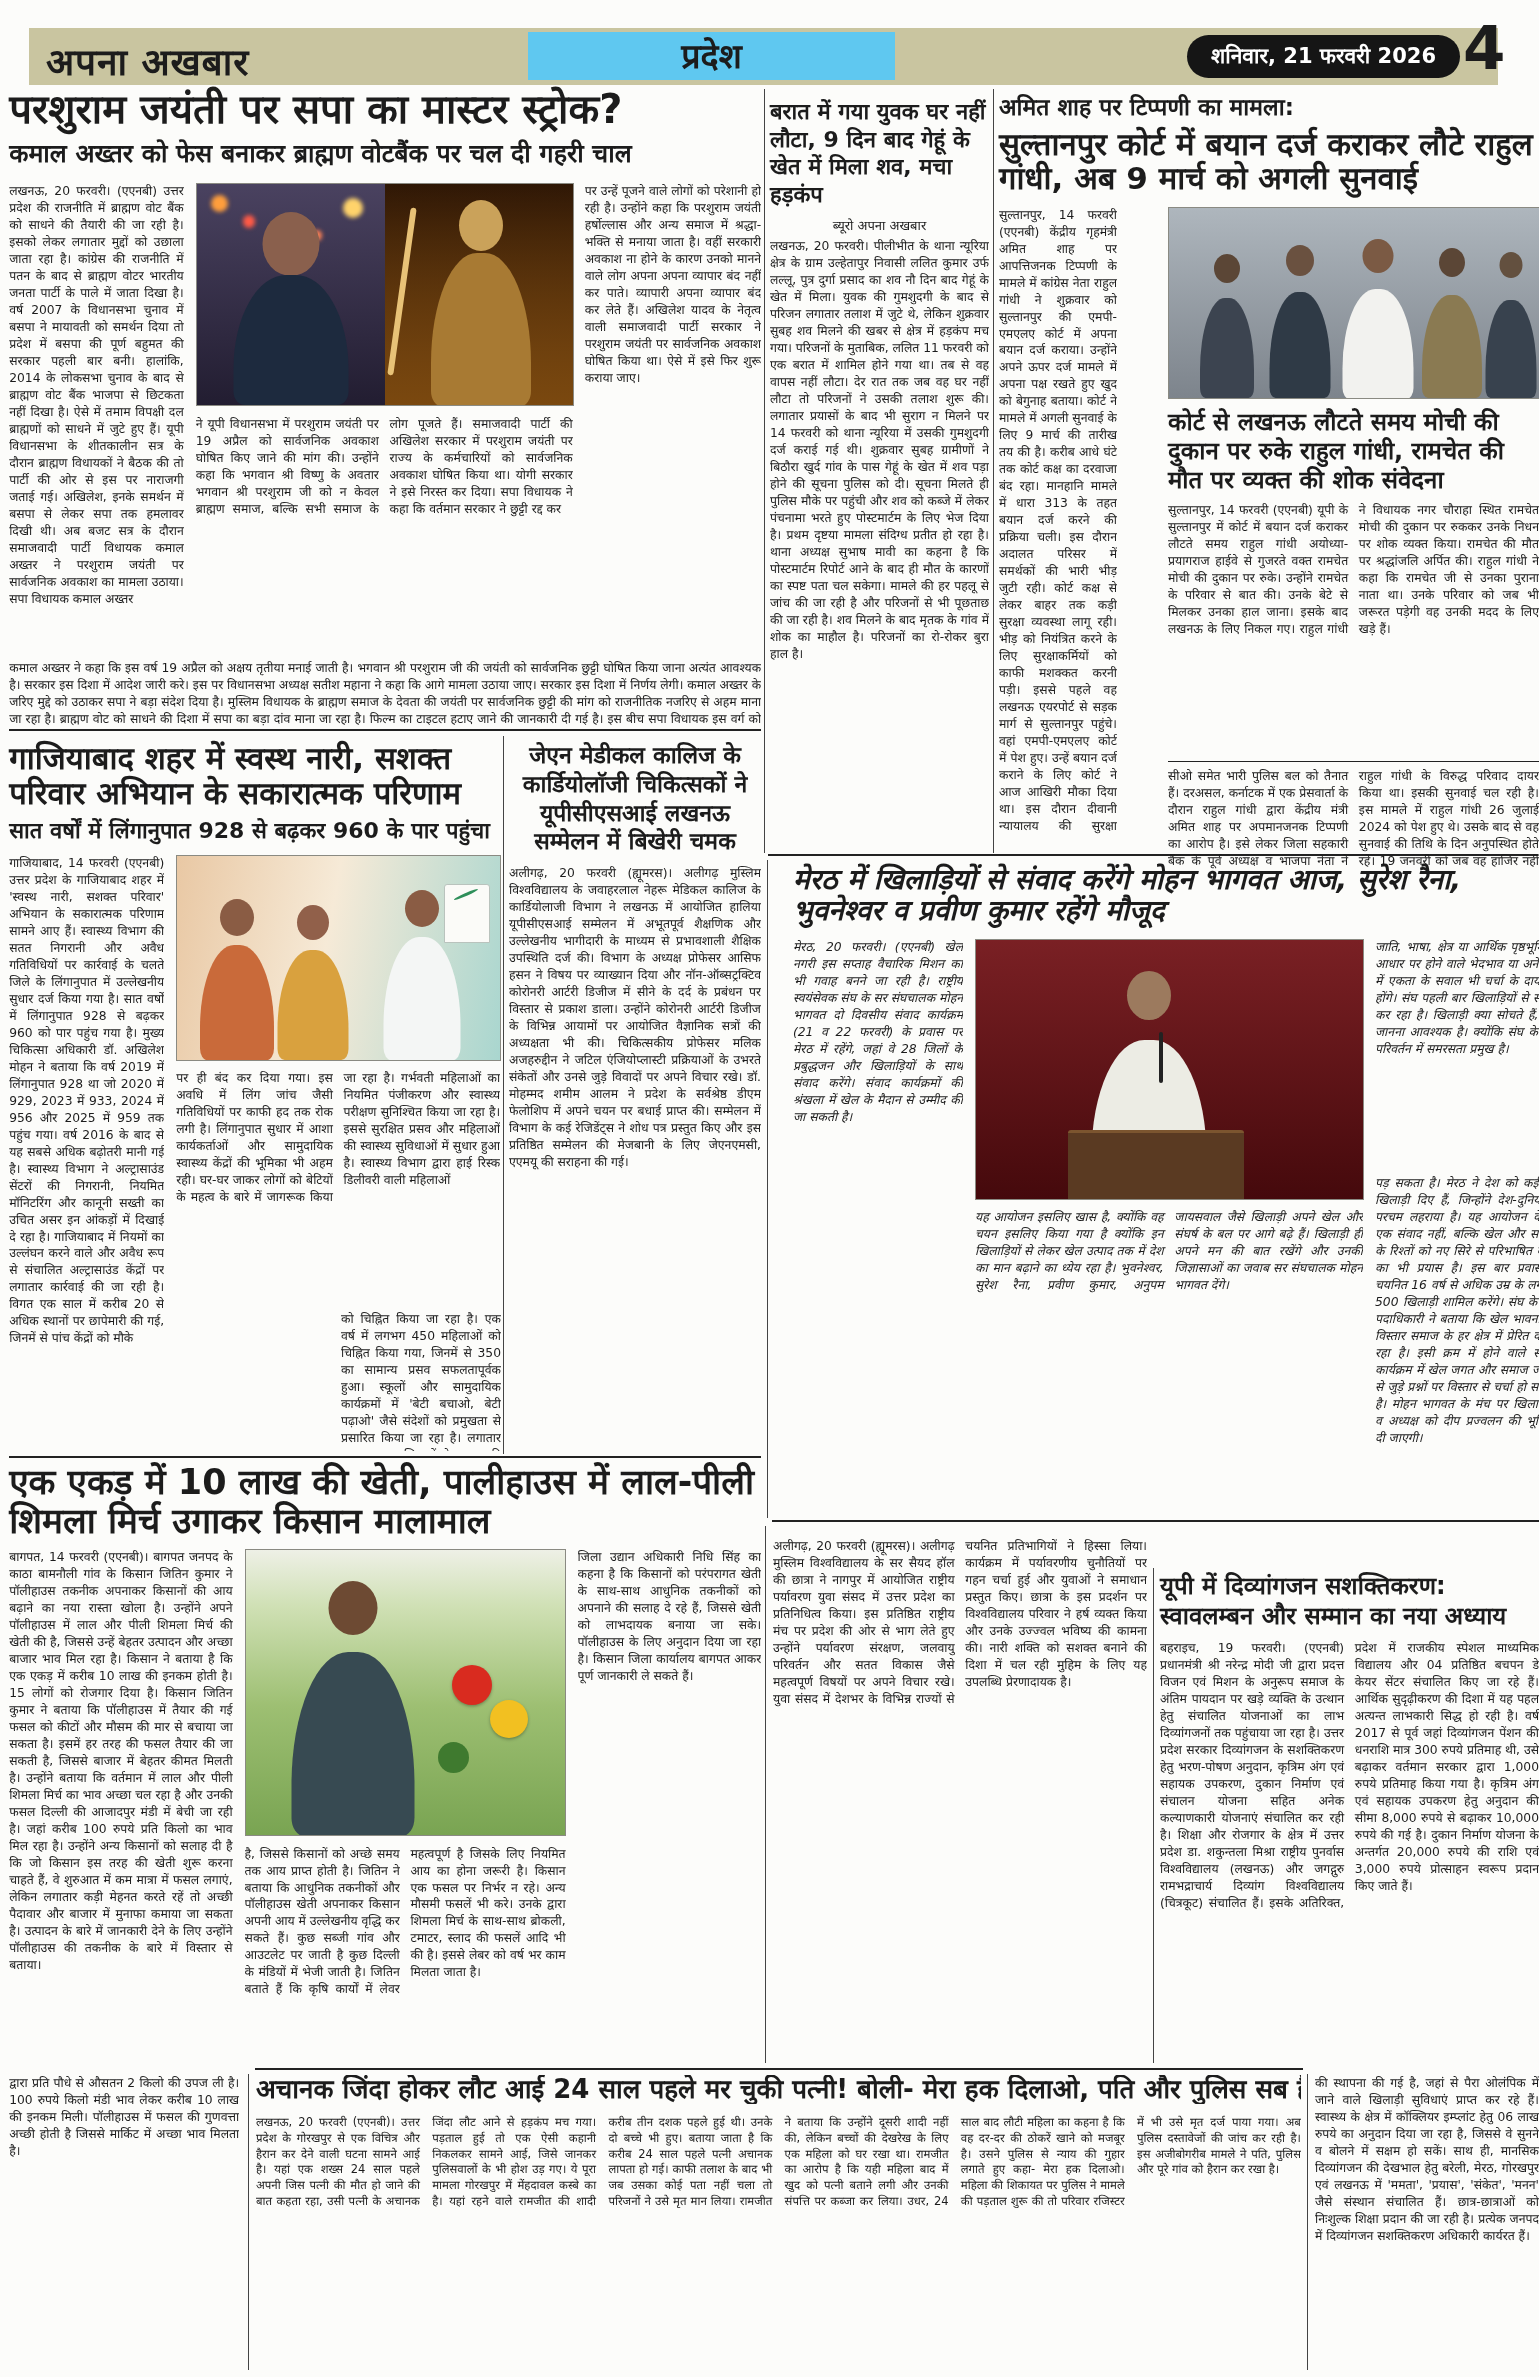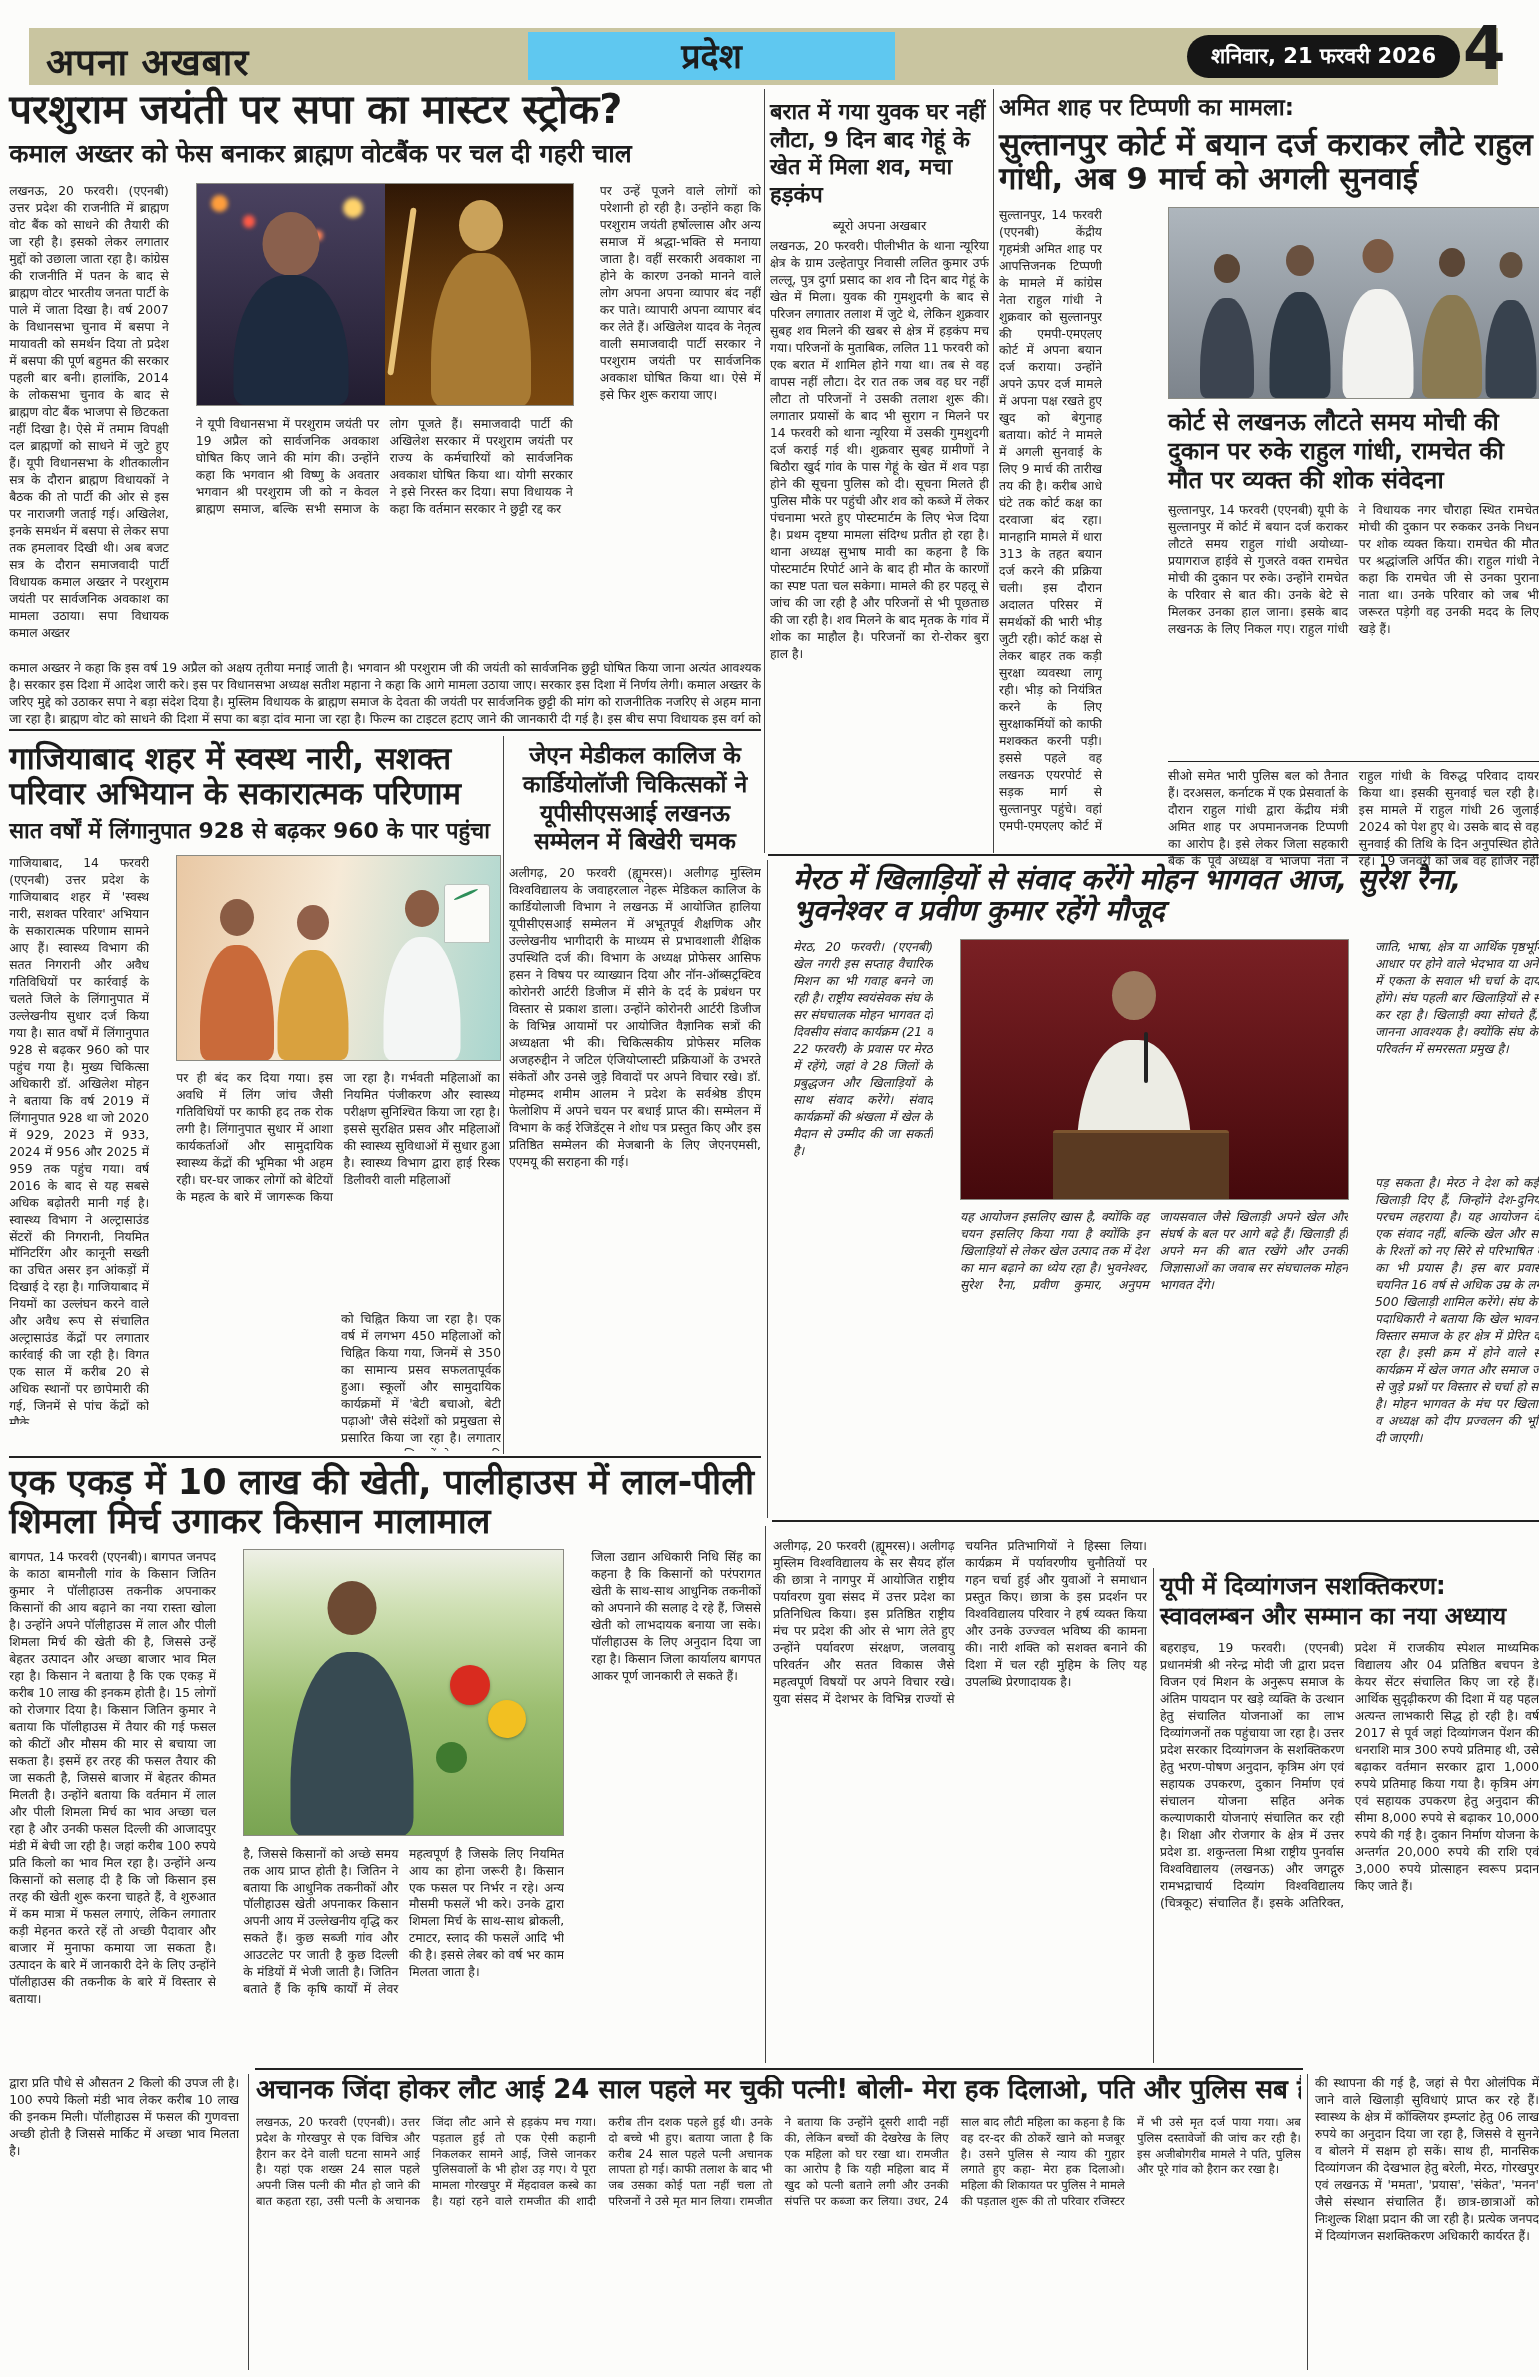--- a/index.html
+++ b/index.html
@@ -15,21 +15,21 @@
   
   .hl{font-weight:800;line-height:1.12;letter-spacing:0;}
   .sub{font-weight:700;line-height:1.2;}
   .kicker{font-weight:800;}
   .byline{text-align:center;font-size:13px;}
   
   .body{font-size:12.3px;line-height:1.38;text-align:justify;overflow:hidden;
         -webkit-hyphens:auto;hyphens:auto;}
   .cols2{column-count:2;column-gap:10.7px;}
   .cols6{column-count:6;column-gap:12.3px;}
-  .row{display:flex;gap:27px;}
+  .row{display:flex;gap:12px;}
   
   .hr{background:#222;height:1.5px;}
   .vr{background:#444;width:0.8px;}
   
   .ph{border:0.8px solid #8a8a82;overflow:hidden;position:relative;}
   .half{position:absolute;top:0;height:100%;}
   .dot{position:absolute;border-radius:50%;filter:blur(2.3px);}
   .soliddot{position:absolute;border-radius:50%;}
   .fig{position:absolute;}
   .fig .head{position:absolute;left:50%;transform:translateX(-50%);top:0;border-radius:50%;}

